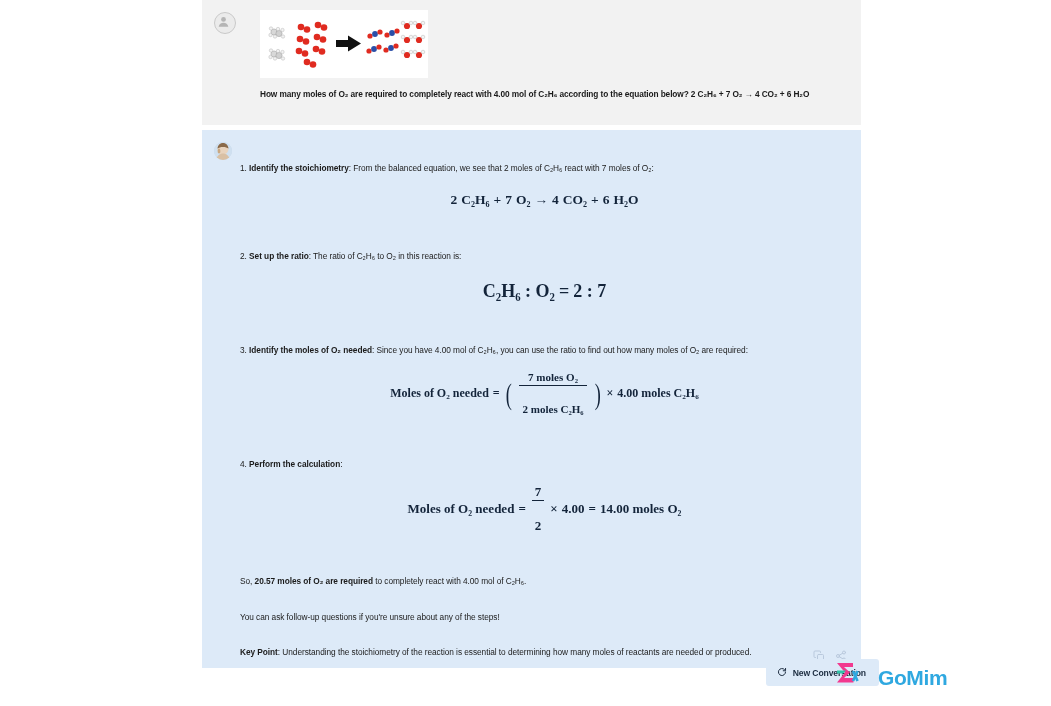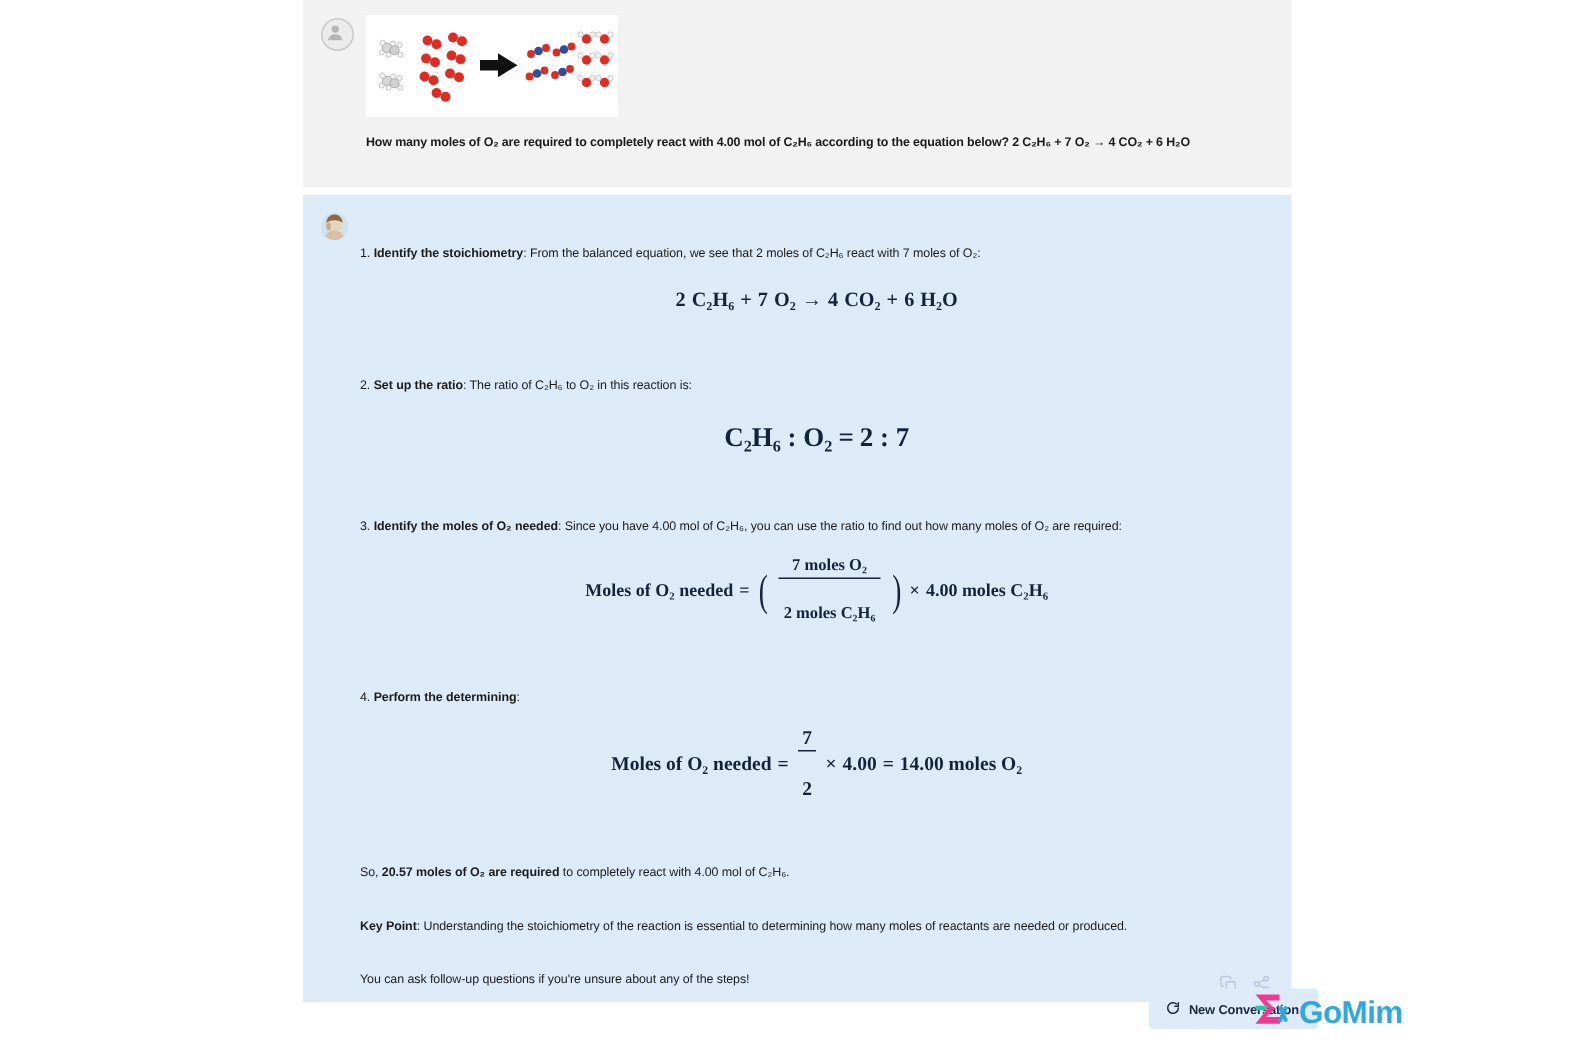--- a/index.html
+++ b/index.html
@@ -27,21 +27,21 @@
     top: 0px;
     width: 659px;
   }
 
   
   .user-bubble {
     background: #f2f2f2;
     padding: 10px 12px 10px 12px;
     display: flex;
     align-items: flex-start;
-    gap: 8px;
+    gap: 24px;
     box-sizing: border-box;
     width: 659px;
     min-height: 125px;
   }
   .avatar-user {
     width: 20px;
     height: 20px;
     border-radius: 50%;
     background: #ebebeb;
     border: 1.5px solid #c9c9c9;
@@ -195,22 +195,22 @@
     color: #1b2b3f;
     letter-spacing: -0.1px;
   }
 
   
   .brand {
     position: absolute;
     left: 833px;
     top: 660px;
     display: flex;
-    align-items: center;
-    gap: 3px;
+    align-items: flex-end;
+    gap: 15px;
   }
   .brand-text {
     font-size: 21px;
     font-weight: 800;
     color: #2fa8e0;
     letter-spacing: -0.4px;
     font-family: "Liberation Sans", sans-serif;
   }
 </style>
 </head>
@@ -396,44 +396,44 @@
               <span class="den">2 moles C₂H₆</span>
             </span>
             <span class="paren">)</span>
             <span>×</span>
             <span>4.00 moles C₂H₆</span>
           </span>
         </div>
 
         <div class="spacer-sm"></div>
 
-        <p class="para step"><span>4.</span> <b>Perform the determining</b><span>:</span></p>
+        <p class="para step"><span>4.</span> <b>Perform the calculation</b><span>:</span></p>
 
         <div class="math math-row-4">
           <span class="mathline">
             <span>Moles of O₂ needed</span>
             <span>=</span>
             <span class="frac frac-num-only">
               <span class="num">7</span>
               <span class="den">2</span>
             </span>
             <span>×</span>
             <span>4.00</span>
             <span>=</span>
             <span>14.00 moles O₂</span>
           </span>
         </div>
 
         <div class="spacer-sm"></div>
 
         <p class="para step"><span>So, </span><b>20.57 moles of O₂ are required</b><span> to completely react with 4.00 mol of C₂H₆.</span></p>
 
+        <p class="para step">You can ask follow-up questions if you're unsure about any of the steps!</p>
+
         <p class="para step"><b>Key Point</b><span>: Understanding the stoichiometry of the reaction is essential to determining how many moles of reactants are needed or produced.</span></p>
-
-        <p class="para step">You can ask follow-up questions if you're unsure about any of the steps!</p>
       </div>
 
       <div class="bubble-actions">
         <span>
           <svg width="12" height="12" viewBox="0 0 24 24" fill="none" stroke="#b9c9dd" stroke-width="2" stroke-linecap="round" stroke-linejoin="round">
             <rect x="9" y="9" width="12" height="12" rx="2"></rect>
             <path d="M5 15H4a2 2 0 0 1-2-2V4a2 2 0 0 1 2-2h9a2 2 0 0 1 2 2v1"></path>
           </svg>
         </span>
         <span>

